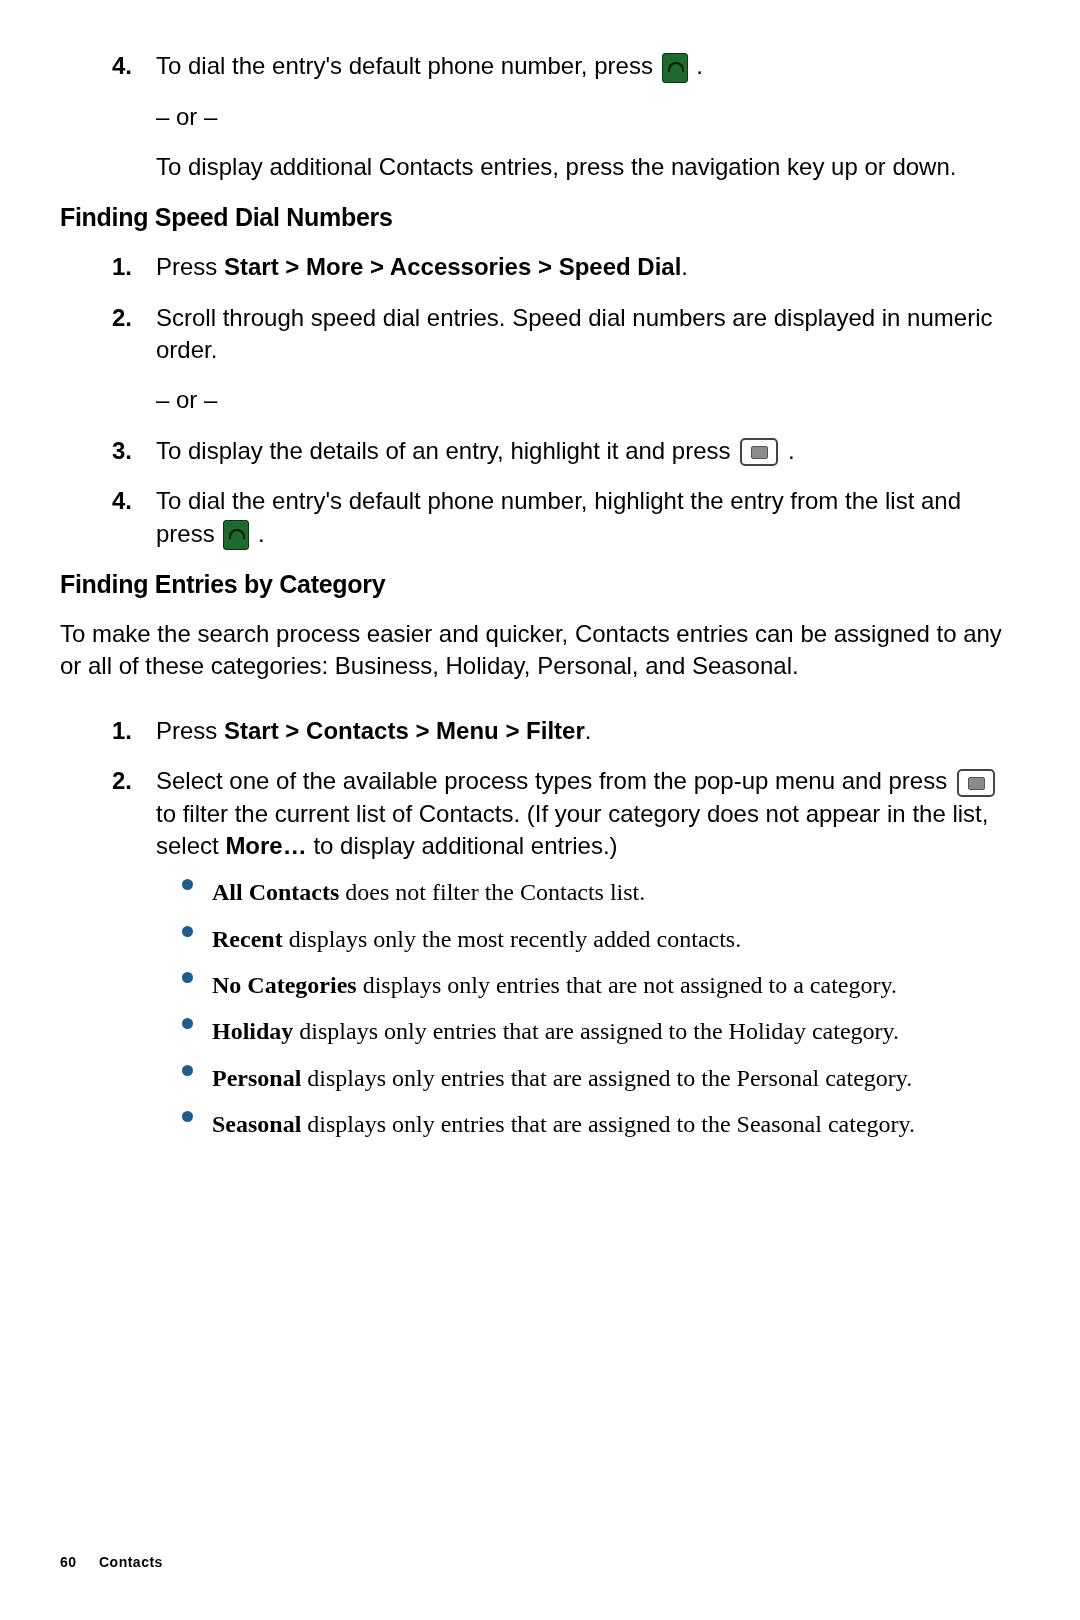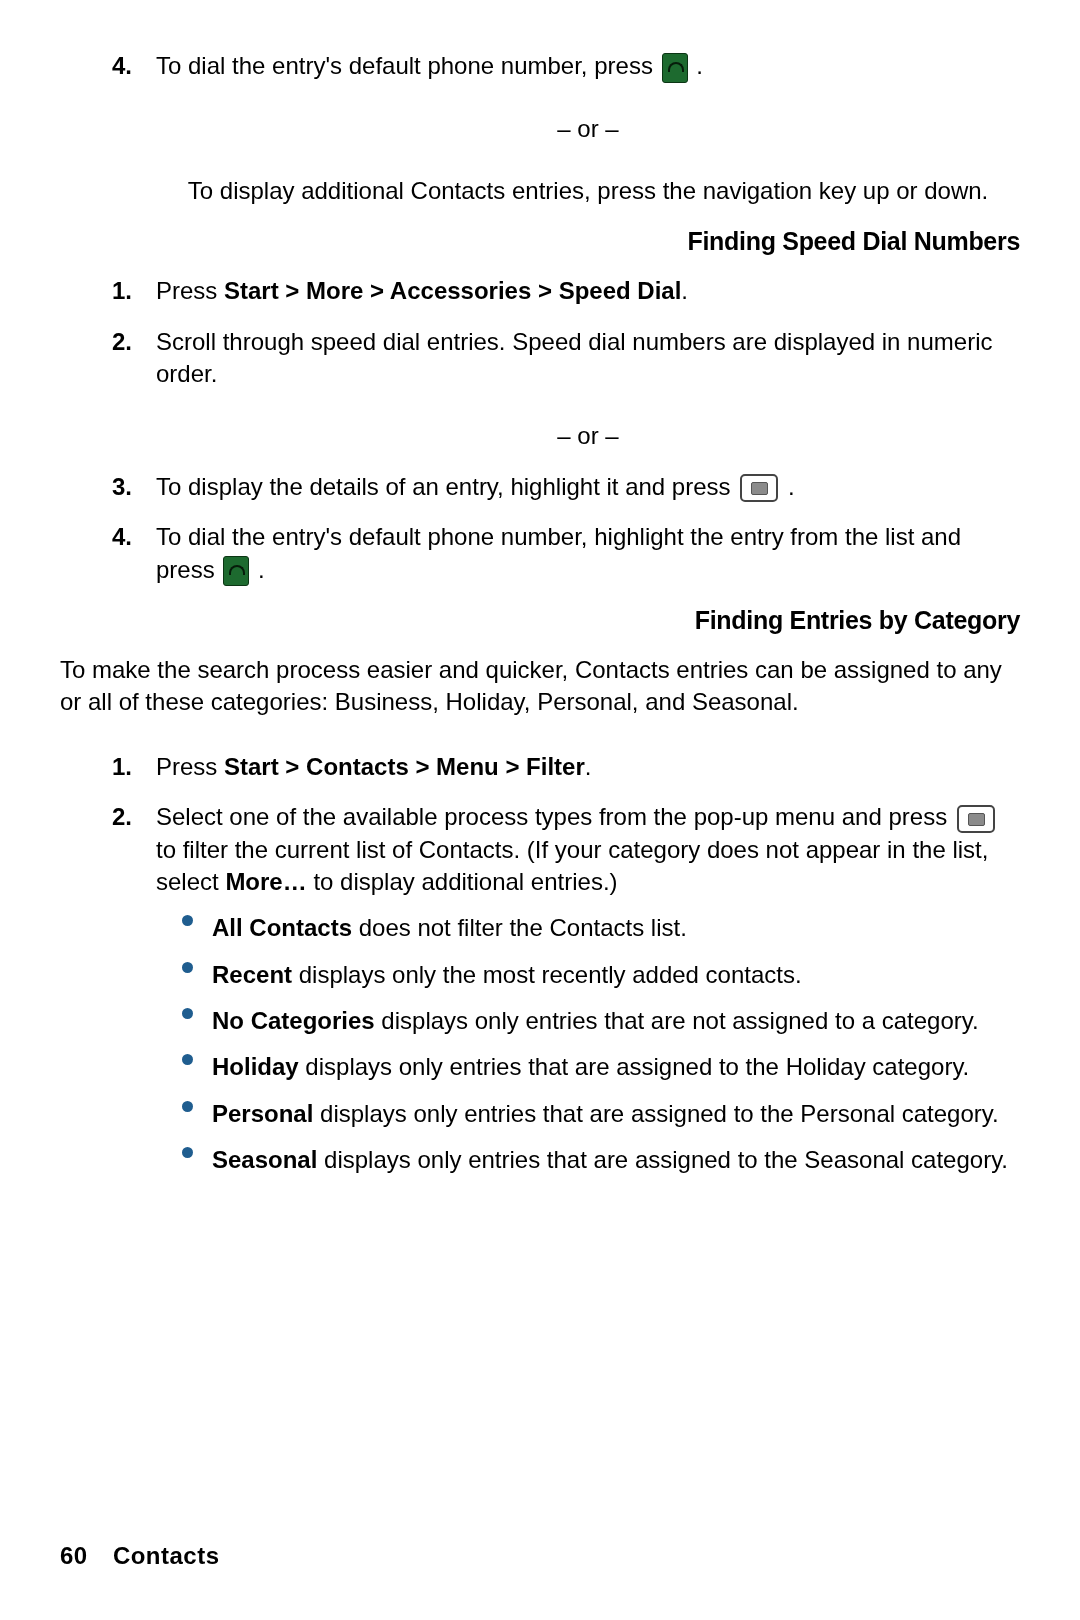--- a/index.html
+++ b/index.html
@@ -30,60 +30,59 @@
   .indent-step .num {
     position: absolute;
     left: 52px;
     top: 0;
     font-weight: bold;
   }
   .indent-step .body {
     margin-left: 44px;
   }
   .indent-step .sub {
-    margin-top: 30px;
-    text-align: center;
+    margin-top: 18px;
   }
   h3.section {
     font-family: Arial, Helvetica, sans-serif;
     font-weight: 900;
     font-size: 25px;
     letter-spacing: -0.3px;
     margin: 18px 0 16px 0;
-    text-align: right;
   }
   .intro {
     margin: 14px 0 32px 0;
   }
   .bold { font-weight: 900; }
   .bullets {
     list-style: none;
     padding: 0;
     margin: 10px 0 0 0;
+    font-family: Liberation Serif, serif;
   }
   .bullets li {
     position: relative;
     padding-left: 36px;
     margin: 14px 0 14px 20px;
   }
   .bullets li .dot {
     position: absolute;
     left: 6px;
     top: 3px;
     width: 11px;
     height: 11px;
     border-radius: 50%;
     background: #1f5d8f;
   }
   .footer {
     position: absolute;
     left: 60px;
     bottom: 50px;
     font-weight: 900;
-    font-size: 24px;
+    font-size: 14px;
     letter-spacing: 0.5px;
   }
   .footer .pg { margin-right: 18px; }
   
   .icon-call {
     display: inline-block;
     vertical-align: middle;
     width: 24px;
     height: 28px;
     background: #1d6a2f;

